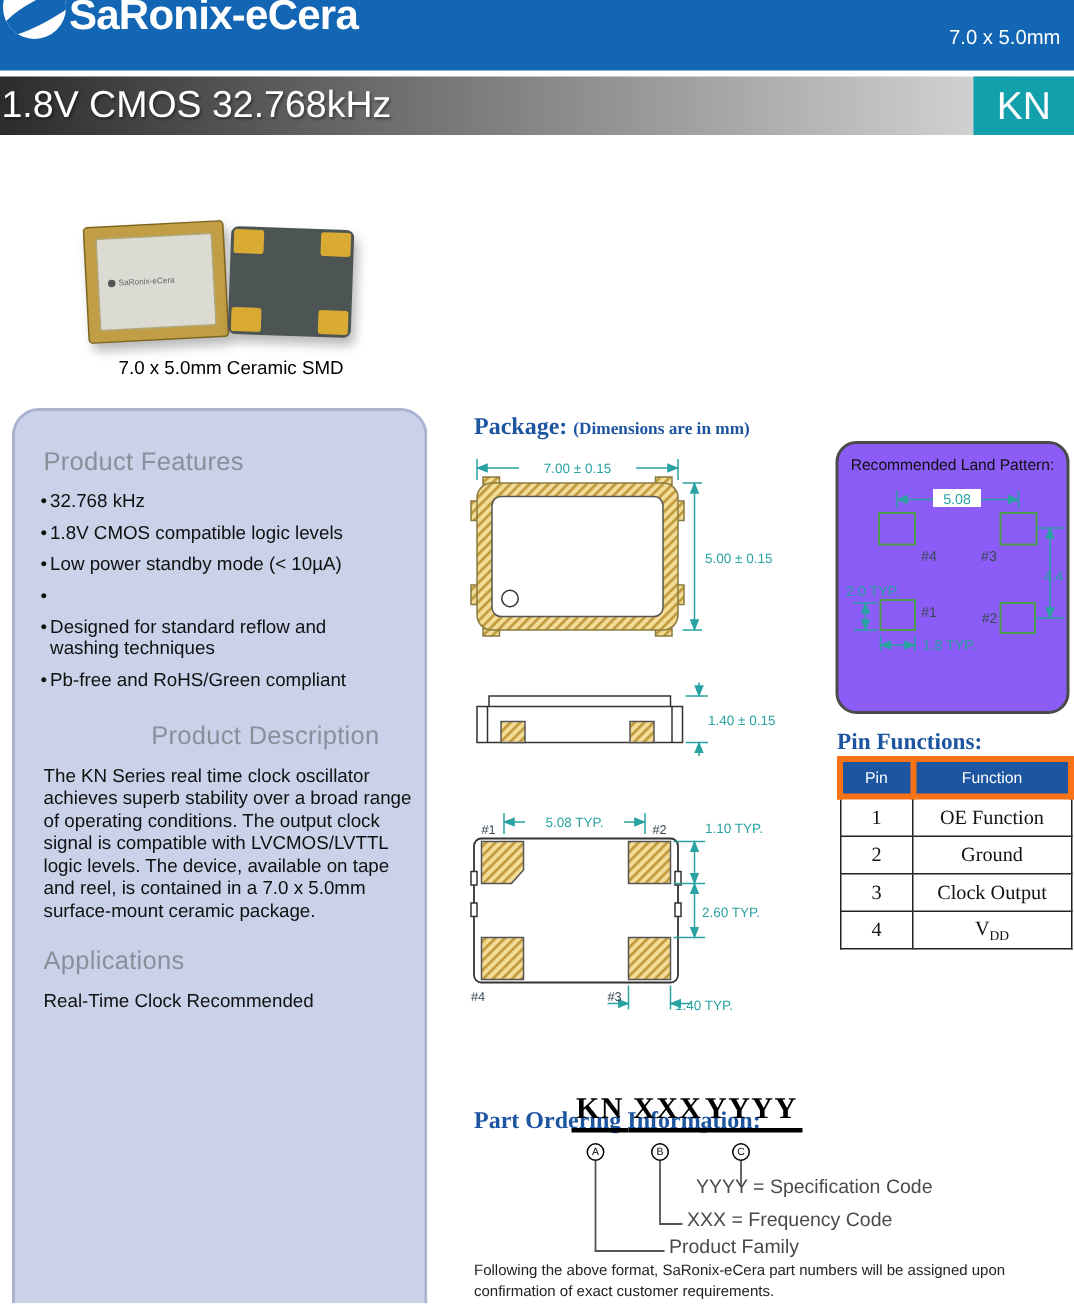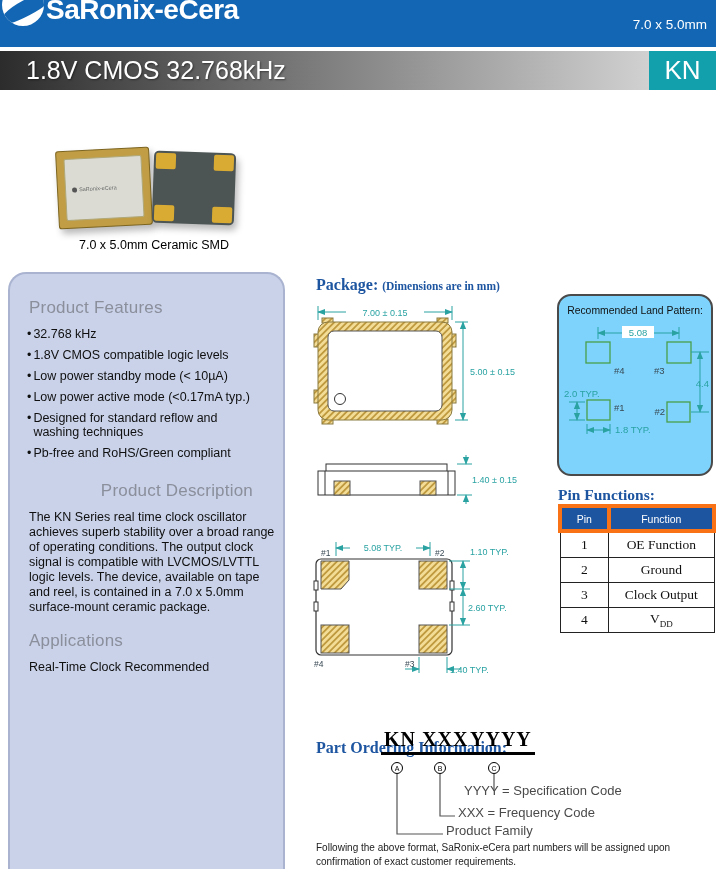--- a/index.html
+++ b/index.html
@@ -10,21 +10,21 @@
   .logo-icon{position:absolute;left:2px;top:-16px;width:42px;height:42px;border-radius:50%;
              background:#fff;overflow:hidden;}
   .logo-icon .swoosh{position:absolute;left:-6px;top:16px;width:60px;height:16px;background:#1266b3;
              transform:rotate(-28deg);border-radius:50% 50% 50% 50%/60% 60% 40% 40%;}
   .brand{position:absolute;left:46px;top:-7px;color:#fff;font-size:28px;font-weight:bold;
          letter-spacing:-0.5px;line-height:34px;}
   .size-label{position:absolute;right:9px;top:17px;color:#fff;font-size:13.5px;}
   .title-bar{position:absolute;left:0;top:51px;width:716px;height:39px;
              background:linear-gradient(to right,#2c2c2c,#e2e2e2);}
   .page-title{position:absolute;left:1px;top:0;height:39px;line-height:39px;color:#fff;
-              font-size:25px;text-shadow:1px 1px 2px rgba(0,0,0,.45);padding-left:25px;}
+              font-size:25px;text-shadow:1px 1px 2px rgba(0,0,0,.45);}
   .kn-badge{position:absolute;right:0;top:0;width:67px;height:39px;background:#12a0ad;color:#fff;
             font-size:26px;display:flex;align-items:center;justify-content:center;}
   
   .photo-top{position:absolute;left:57px;top:149px;width:92px;height:76px;transform:rotate(-3deg);
              background:#c19e45;border:1px solid #7d6520;border-radius:3px;
              box-shadow:3px 5px 7px rgba(0,0,0,.28);}
   .photo-top .face{position:absolute;left:7px;top:7px;right:7px;bottom:7px;background:#dbdbd4;
              border-radius:2px;border:1px solid #b0a878;display:flex;align-items:center;}
   .chip-logo{font-size:5.5px;color:#666;margin-left:6px;white-space:nowrap;}
   .chip-dot{display:inline-block;width:5px;height:5px;border-radius:50%;background:#555;
@@ -51,21 +51,21 @@
   .pins-heading{position:absolute;left:558px;top:486px;font-size:15.5px;}
   .order-heading{position:absolute;left:316px;top:706px;font-size:16px;margin-top:33px;}
   
   svg{position:absolute;}
   .dim{font-family:"Liberation Sans",sans-serif;font-size:9px;fill:#2aa2a2;}
   .pin{font-family:"Liberation Sans",sans-serif;font-size:8.5px;fill:#3a4a55;}
   .ldim{font-family:"Liberation Sans",sans-serif;font-size:9.5px;fill:#2aa2a2;}
   .lpin{font-family:"Liberation Sans",sans-serif;font-size:9.5px;fill:#3a4a55;}
   
   .land-card{position:absolute;left:557px;top:294px;width:156px;height:182px;box-sizing:border-box;
-             border:2px solid #4a4a4a;border-radius:14px;background:#7dd3fc;}
+             border:2px solid #4a4a4a;border-radius:14px;background:#8b5cf6;}
   .land-title{position:absolute;left:0;top:9px;width:100%;text-align:center;font-size:10.4px;color:#111;}
   
   .pin-table{position:absolute;left:558px;top:504px;border-collapse:collapse;
              font-family:"Liberation Serif","DejaVu Serif",serif;}
   .pin-table th{background:#1d55a0;color:#fff;font-family:"Liberation Sans",sans-serif;
              font-weight:normal;font-size:10.5px;height:19px;border:4px solid #f97316;}
   .pin-table td{border:1px solid #222;font-size:13.5px;text-align:center;height:22px;color:#111;}
   .col-pin{width:46px;} .col-fn{width:106px;}
   sub.vdd{font-size:9px;}
   
@@ -116,21 +116,20 @@
     <div class="feat">
         <span class="bullet">•</span>
         <span>1.8V CMOS compatible logic levels</span>
       </div>
     <div class="feat">
         <span class="bullet">•</span>
         <span>Low power standby mode (&lt; 10µA)</span>
       </div>
     <div class="feat">
         <span class="bullet">•</span>
-        <span>Low power active mode (&lt;0.17mA typ.)</span>
       </div>
     <div class="feat">
         <span class="bullet">•</span>
         <span>Designed for standard reflow and washing techniques</span>
       </div>
     <div class="feat">
         <span class="bullet">•</span>
         <span>Pb-free and RoHS/Green compliant</span>
       </div>
     <h2 class="panel-h sect-desc">Product Description</h2>

